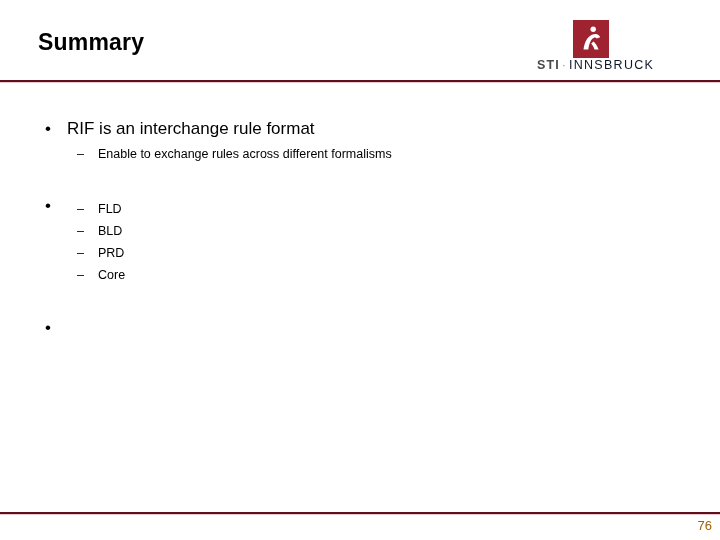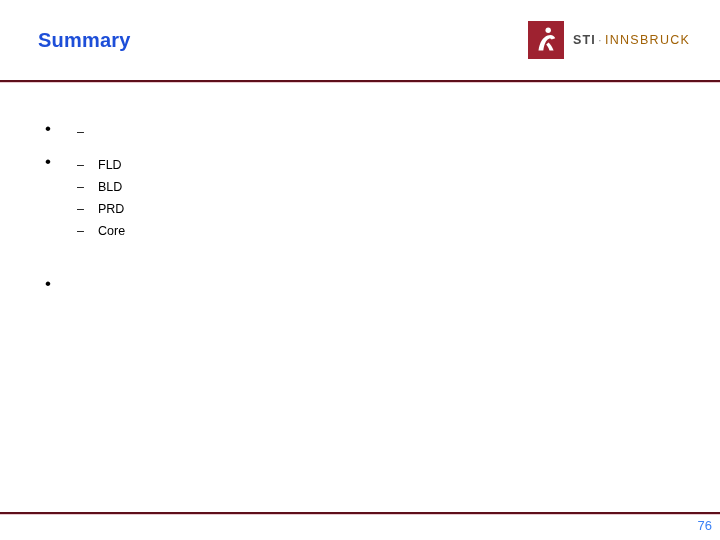--- a/index.html
+++ b/index.html
@@ -21,23 +21,23 @@
     position: absolute;
     inset: 0;
     background: #ffffff;
   }
 
   
   .slide-title {
     position: absolute;
     left: 38px;
     top: 29px;
-    font-size: 20px;
+    font-size: 23px;
     font-weight: bold;
-    color: #1d4ed8;
+    color: #000000;
     letter-spacing: 0.2px;
     white-space: nowrap;
   }
 
   .header-rule {
     position: absolute;
     left: 0;
     right: 0;
     top: 80px;
     height: 3px;
@@ -60,20 +60,21 @@
   }
 
   
   .logo {
     position: absolute;
     left: 528px;
     top: 20px;
     display: flex;
     align-items: center;
     height: 40px;
+    flex-direction: column;
   }
   .logo-mark {
     width: 36px;
     height: 38px;
     background: #9e2230;
     position: relative;
     flex: 0 0 auto;
   }
   .logo-mark svg { display: block; }
   .logo-wordmark {
@@ -88,21 +89,21 @@
     color: #4a4a4a;
     letter-spacing: 1.1px;
   }
   .logo-dot {
     font-size: 12.5px;
     color: #9a9a9a;
     margin: 0 3px 0 2px;
   }
   .logo-innsbruck {
     font-size: 12.5px;
-    color: #a16207;
+    color: #0f172a;
     letter-spacing: 1.3px;
   }
 
   
   .content {
     position: absolute;
     left: 0;
     top: 118px;
     width: 720px;
   }
@@ -169,21 +170,21 @@
     right: 0;
     top: 2px;
     height: 1px;
     background: #e8c9cf;
   }
   .page-number {
     position: absolute;
     right: 8px;
     top: 518px;
     font-size: 13px;
-    color: #3b82f6;
+    color: #a16207;
     text-align: right;
   }
 </style>
 </head>
 <body>
 
 <div class="slide">
 
   <div class="slide-title">Summary</div>
 
@@ -206,24 +207,26 @@
   <div class="header-rule">
     <div class="rule-dark"></div>
     <div class="rule-light"></div>
   </div>
 
   <div class="content">
 
     <div class="bullet-group">
       <div class="bullet-l1">
         <span class="marker">•</span>
+        <span>RIF is an interchange rule format</span>
       </div>
       <div class="sub-gap"></div>
       <div class="bullet-l2">
         <span class="marker">–</span>
+        <span>Enable to exchange rules across different formalisms</span>
       </div>
     </div>
 
     <div class="sp-after-group"></div>
 
     <div class="bullet-group">
       <div class="bullet-l1">
         <span class="marker">•</span>
       </div>
       <div class="sub-gap"></div>

